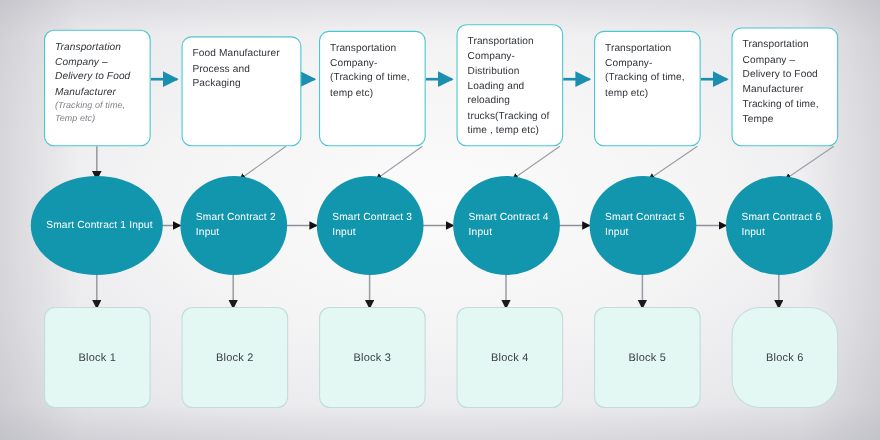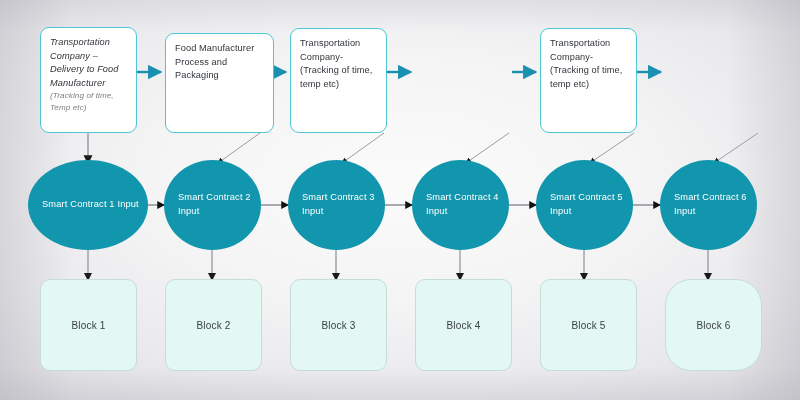--- a/index.html
+++ b/index.html
@@ -147,26 +147,34 @@
   <div class="proc-box" style="left:165px; top:33px; width:109px; height:100px;">
     <div>Food Manufacturer Process and Packaging</div>
     <div class="sub"></div>
   </div>
 
   <div class="proc-box" style="left:290px; top:28px; width:97px; height:105px;">
     <div>Transportation Company- (Tracking of time, temp etc)</div>
     <div class="sub"></div>
   </div>
 
+  <div class="proc-box" style="left:415px; top:22px; width:97px; height:111px;">
+    <div>Transportation Company- Distribution Loading and reloading trucks(Tracking of time , temp etc)</div>
+    <div class="sub"></div>
+  </div>
 
   <div class="proc-box" style="left:540px; top:28px; width:97px; height:105px;">
     <div>Transportation Company- (Tracking of time, temp etc)</div>
     <div class="sub"></div>
   </div>
 
+  <div class="proc-box" style="left:665px; top:25px; width:97px; height:108px;">
+    <div>Transportation Company – Delivery to Food Manufacturer Tracking of time, Tempe</div>
+    <div class="sub"></div>
+  </div>
 
   <div class="sc-circle" style="left:28px; top:160px; width:120px; height:90px;">
     <span class="sc-label">Smart Contract 1 Input</span>
   </div>
   <div class="sc-circle" style="left:164px; top:160px; width:97px; height:90px;">
     <span class="sc-label">Smart Contract 2 Input</span>
   </div>
   <div class="sc-circle" style="left:288px; top:160px; width:97px; height:90px;">
     <span class="sc-label">Smart Contract 3 Input</span>
   </div>

